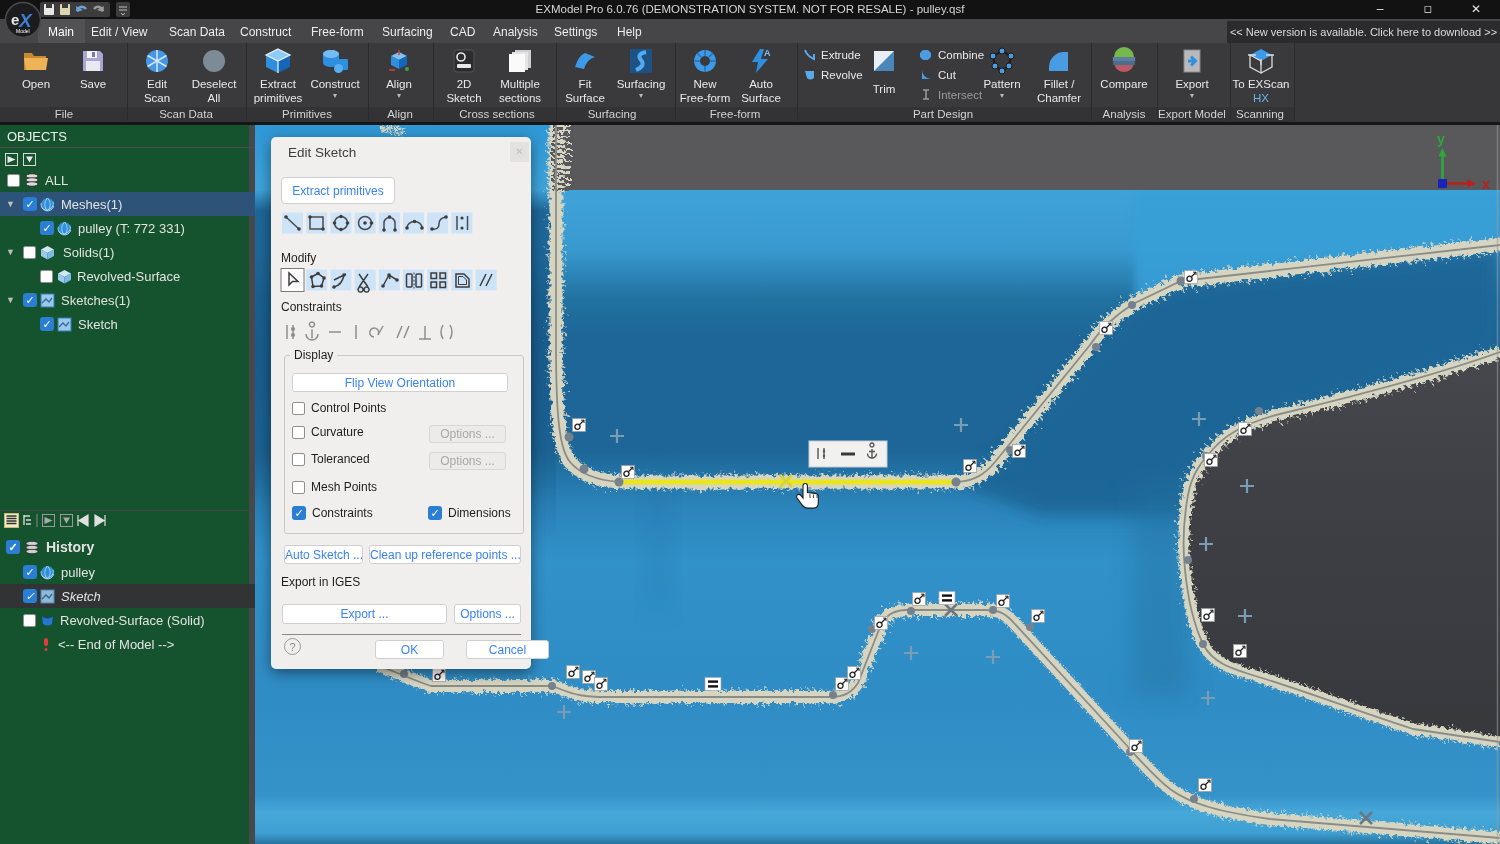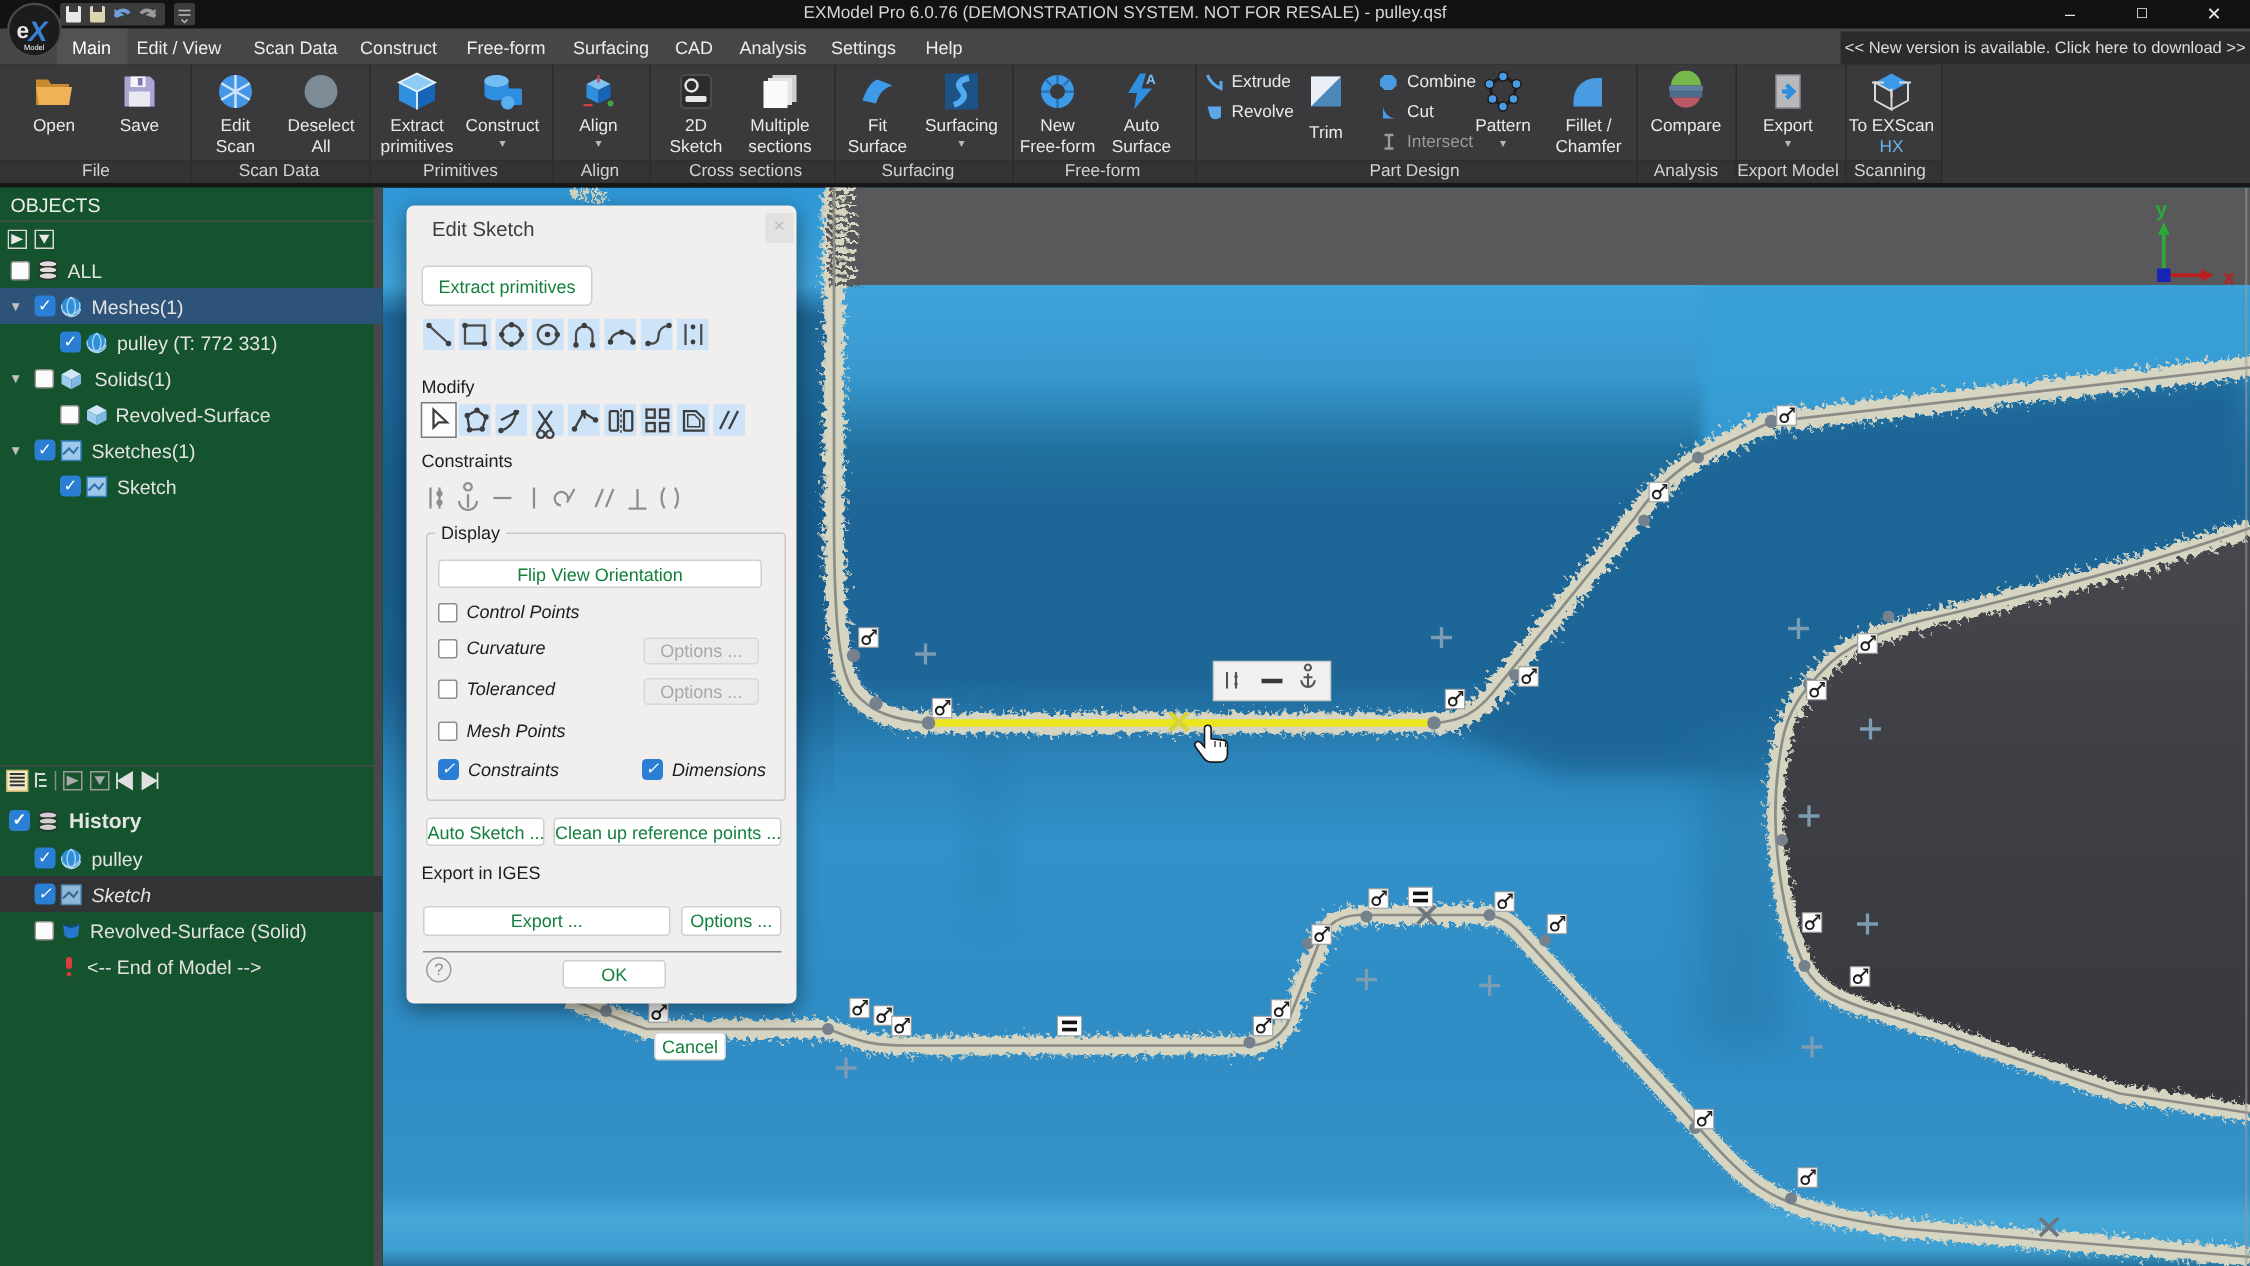--- a/index.html
+++ b/index.html
@@ -49,23 +49,23 @@
     border-radius:2px; flex:none; }
   .cbc { width:14px; height:14px; background:#2a7fd4; border-radius:3px; flex:none;
     color:#fff; font-size:11px; line-height:14px; text-align:center; }
   .chev { color:#c0c0c0; font-size:9px; width:10px; flex:none; }
 
   
   #dlg { position:absolute; left:271px; top:137px; width:260px; height:532px;
     background:#f0efee; border-radius:5px; box-shadow:0 4px 14px rgba(0,0,0,.45);
     font-size:12px; color:#1d1d1d; }
   .dbtn { background:#fff; border:1px solid #cfcfcf; border-radius:3px; white-space:nowrap; overflow:hidden; padding:0;
-    font-family:"Liberation Sans",sans-serif; font-size:12px; color:#15803d; }
+    font-family:"Liberation Sans",sans-serif; font-size:12px; color:#3b82f6; }
   .dbtn.dis { background:#ecebea; border-color:#d8d7d6; color:#a8a8a8; }
-  .ckrow { position:absolute; display:flex; align-items:center; gap:6px;font-style:italic; }
+  .ckrow { position:absolute; display:flex; align-items:center; gap:6px; }
   .dck { width:13px; height:13px; background:#fff; border:1px solid #8f8f8f;
     border-radius:2px; flex:none; }
   .dckc { width:14px; height:14px; background:#2a7fd4; border-radius:3px; flex:none;
     color:#fff; font-size:11px; line-height:14px; text-align:center; }
 </style>
 </head>
 <body>
 <div id="app">
 
   <svg id="scene" class="abs" style="left:255px; top:125px;" width="1245" height="719" viewBox="255 125 1245 719">
@@ -835,15 +835,15 @@
     <div class="ckrow" style="left:157px; top:369px;"><span class="dckc">✓</span>Dimensions</div>
     <button class="dbtn abs" style="left:13px; top:408px; width:79px; height:19px;">Auto Sketch ...</button>
     <button class="dbtn abs" style="left:98px; top:408px; width:152px; height:19px;">Clean up reference points ...</button>
     <div class="abs" style="left:10px; top:438px; color:#1d1d1d;">Export in IGES</div>
     <button class="dbtn abs" style="left:11px; top:467px; width:165px; height:20px;">Export ...</button>
     <button class="dbtn abs" style="left:183px; top:467px; width:67px; height:20px;">Options ...</button>
     <div class="abs" style="left:11px; top:497px; width:239px; height:1px; background:#8a8a8a;"></div>
     <div class="abs" style="left:13px; top:501px; width:17px; height:17px; border:1.5px solid #9a9a9a;
       border-radius:50%; color:#8a8a8a; text-align:center; line-height:16px; font-size:11px;">?</div>
     <button class="dbtn abs" style="left:104px; top:503px; width:69px; height:19px;">OK</button>
-    <button class="dbtn abs" style="left:165px; top:503px; width:48px; height:19px;margin-top:48px;">Cancel</button>
+    <button class="dbtn abs" style="left:195px; top:503px; width:83px; height:19px;">Cancel</button>
   </div>
 </div>
 
 </body></html>

